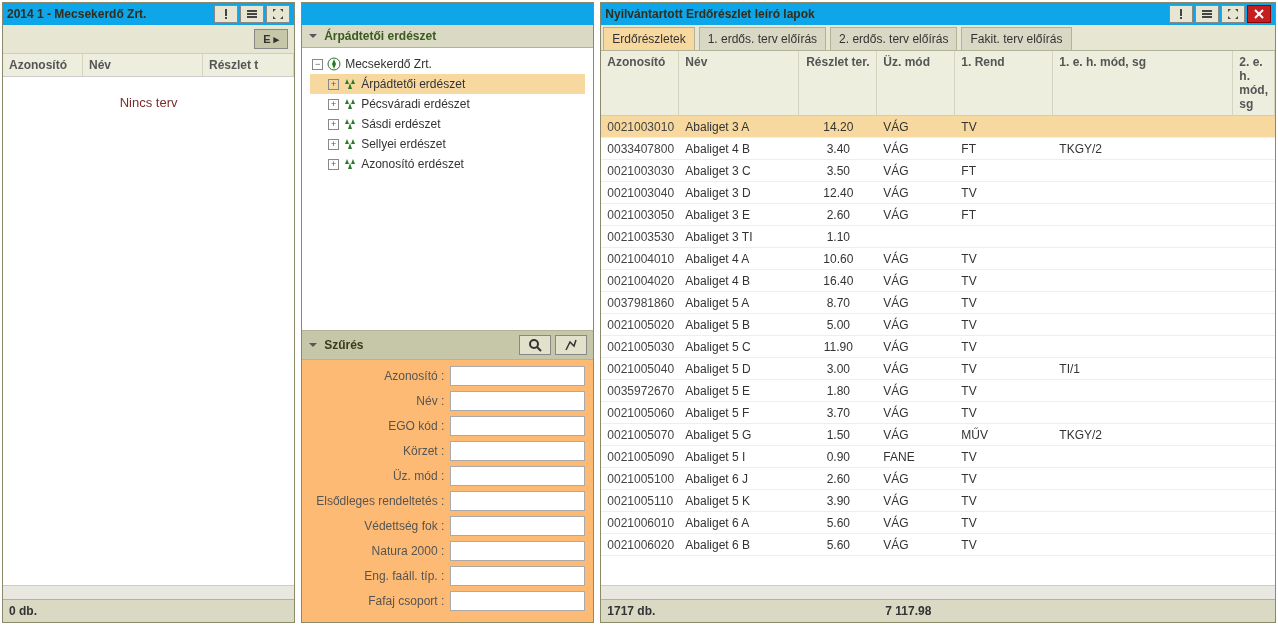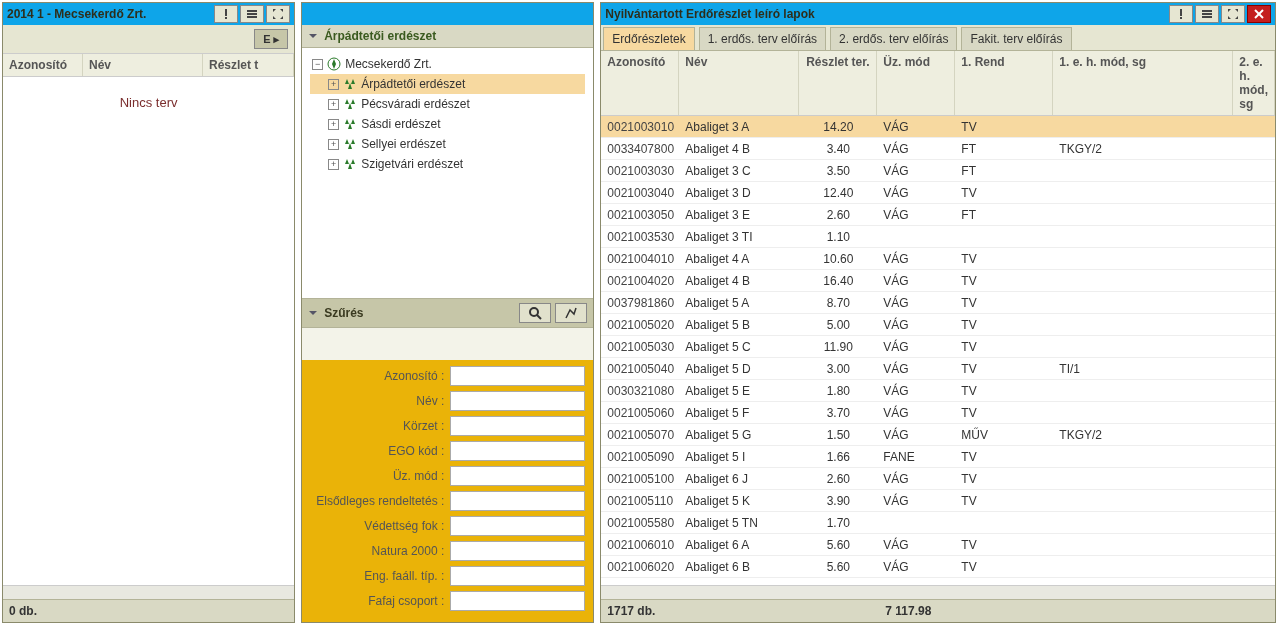--- a/index.html
+++ b/index.html
@@ -35,21 +35,21 @@
   .tree-node.selected { background:#f7d9a0; }
   .expander { width:11px; height:11px; border:1px solid #888; font-size:9px; line-height:9px; text-align:center; margin-right:4px; color:#555; }
   .ticon { width:14px; height:14px; margin-right:4px; display:inline-block; }
   .ticon svg { width:14px; height:14px; }
   .tree-label { }
   .indent { display:inline-block; width:16px; }
   
   .filter-head { display:flex; align-items:center; background:#c6c6a8; padding:4px 6px; font-weight:bold; color:#3a3a20; border-top:1px solid #b3b398; border-bottom:1px solid #b3b398; }
   .filter-head .spacer { flex:1; }
   .filter-head .fbtn { width:32px; height:20px; margin-left:4px; border:1px solid #888; background:#e1e1cc; display:flex;align-items:center;justify-content:center; }
-  .filter-body { background:#eab308; padding:6px 8px; overflow:auto;margin-top:32px; }
+  .filter-body { background:#fdba74; padding:6px 8px; overflow:auto; }
   .frow { display:flex; align-items:center; margin-bottom:5px; }
   .flabel { flex:1; text-align:right; padding-right:6px; font-size:12px; color:#555; }
   .finput { width:135px; height:20px; border:1px solid #aaa; background:#fff; padding:0 4px; }
   
   .btable { flex:1; overflow:hidden; }
   .btable .headrow { display:flex; background:#eeeedf; border-bottom:1px solid #ccc; font-weight:bold; }
   .btable .th { padding:4px 6px; border-right:1px solid #d4d4c0; color:#555; font-size:12px; }
   .rows { overflow:auto; }
   .row { display:flex; border-bottom:1px solid #eee; height:22px; align-items:center; font-size:12px; }
   .row:nth-child(even){ }
@@ -157,21 +157,21 @@
                 <path d="M4 2 L6 7 L2 7 Z M10 2 L12 7 L8 7 Z M7 6 L9 12 L5 12 Z" fill="#2a7a2a"></path>
               </svg></span>
             <span class="tree-label">Sellyei erdészet</span>
           </div>
           <div class="tree-node">
             <span class="indent"></span>
             <span class="expander">+</span>
             <span class="ticon"><svg viewBox="0 0 14 14">
                 <path d="M4 2 L6 7 L2 7 Z M10 2 L12 7 L8 7 Z M7 6 L9 12 L5 12 Z" fill="#2a7a2a"></path>
               </svg></span>
-            <span class="tree-label">Szigetvári erdészet</span>
+            <span class="tree-label">Azonosító erdészet</span>
           </div>
         </div>
     </div>
     <div class="filter-head">
       <svg class="chev" viewBox="0 0 10 10" style="width:10px;height:10px;margin-right:6px">
           <path d="M1 3 L5 7 L9 3 Z" fill="#556"></path>
         </svg>
       <span>Szűrés</span>
       <span class="spacer"></span>
       <div class="fbtn">
@@ -189,25 +189,25 @@
     <div class="filter-body" id="filter-body">
         <div class="frow">
           <span class="flabel">Azonosító :</span>
           <input class="finput" style="">
         </div>
         <div class="frow">
           <span class="flabel">Név :</span>
           <input class="finput" style="">
         </div>
         <div class="frow">
+          <span class="flabel">EGO kód :</span>
+          <input class="finput" style="">
+        </div>
+        <div class="frow">
           <span class="flabel">Körzet :</span>
-          <input class="finput" style="">
-        </div>
-        <div class="frow">
-          <span class="flabel">EGO kód :</span>
           <input class="finput" style="">
         </div>
         <div class="frow">
           <span class="flabel">Üz. mód :</span>
           <input class="finput" style="">
         </div>
         <div class="frow">
           <span class="flabel">Elsődleges rendeltetés :</span>
           <input class="finput" style="">
         </div>
@@ -377,21 +377,21 @@
           <div class="row">
             <div class="cell c-id">0021005040</div>
             <div class="cell c-name">Abaliget 5 D</div>
             <div class="cell c-ter">3.00</div>
             <div class="cell c-uz">VÁG</div>
             <div class="cell c-rend">TV</div>
             <div class="cell c-eh1">TI/1</div>
             <div class="cell c-eh2"></div>
           </div>
           <div class="row">
-            <div class="cell c-id">0030321080</div>
+            <div class="cell c-id">0035972670</div>
             <div class="cell c-name">Abaliget 5 E</div>
             <div class="cell c-ter">1.80</div>
             <div class="cell c-uz">VÁG</div>
             <div class="cell c-rend">TV</div>
             <div class="cell c-eh1"></div>
             <div class="cell c-eh2"></div>
           </div>
           <div class="row">
             <div class="cell c-id">0021005060</div>
             <div class="cell c-name">Abaliget 5 F</div>
@@ -406,50 +406,41 @@
             <div class="cell c-name">Abaliget 5 G</div>
             <div class="cell c-ter">1.50</div>
             <div class="cell c-uz">VÁG</div>
             <div class="cell c-rend">MŰV</div>
             <div class="cell c-eh1">TKGY/2</div>
             <div class="cell c-eh2"></div>
           </div>
           <div class="row">
             <div class="cell c-id">0021005090</div>
             <div class="cell c-name">Abaliget 5 I</div>
-            <div class="cell c-ter">1.66</div>
+            <div class="cell c-ter">0.90</div>
             <div class="cell c-uz">FANE</div>
             <div class="cell c-rend">TV</div>
             <div class="cell c-eh1"></div>
             <div class="cell c-eh2"></div>
           </div>
           <div class="row">
             <div class="cell c-id">0021005100</div>
             <div class="cell c-name">Abaliget 6 J</div>
             <div class="cell c-ter">2.60</div>
             <div class="cell c-uz">VÁG</div>
             <div class="cell c-rend">TV</div>
             <div class="cell c-eh1"></div>
             <div class="cell c-eh2"></div>
           </div>
           <div class="row">
             <div class="cell c-id">0021005110</div>
             <div class="cell c-name">Abaliget 5 K</div>
             <div class="cell c-ter">3.90</div>
             <div class="cell c-uz">VÁG</div>
             <div class="cell c-rend">TV</div>
-            <div class="cell c-eh1"></div>
-            <div class="cell c-eh2"></div>
-          </div>
-          <div class="row">
-            <div class="cell c-id">0021005580</div>
-            <div class="cell c-name">Abaliget 5 TN</div>
-            <div class="cell c-ter">1.70</div>
-            <div class="cell c-uz"></div>
-            <div class="cell c-rend"></div>
             <div class="cell c-eh1"></div>
             <div class="cell c-eh2"></div>
           </div>
           <div class="row">
             <div class="cell c-id">0021006010</div>
             <div class="cell c-name">Abaliget 6 A</div>
             <div class="cell c-ter">5.60</div>
             <div class="cell c-uz">VÁG</div>
             <div class="cell c-rend">TV</div>
             <div class="cell c-eh1"></div>

